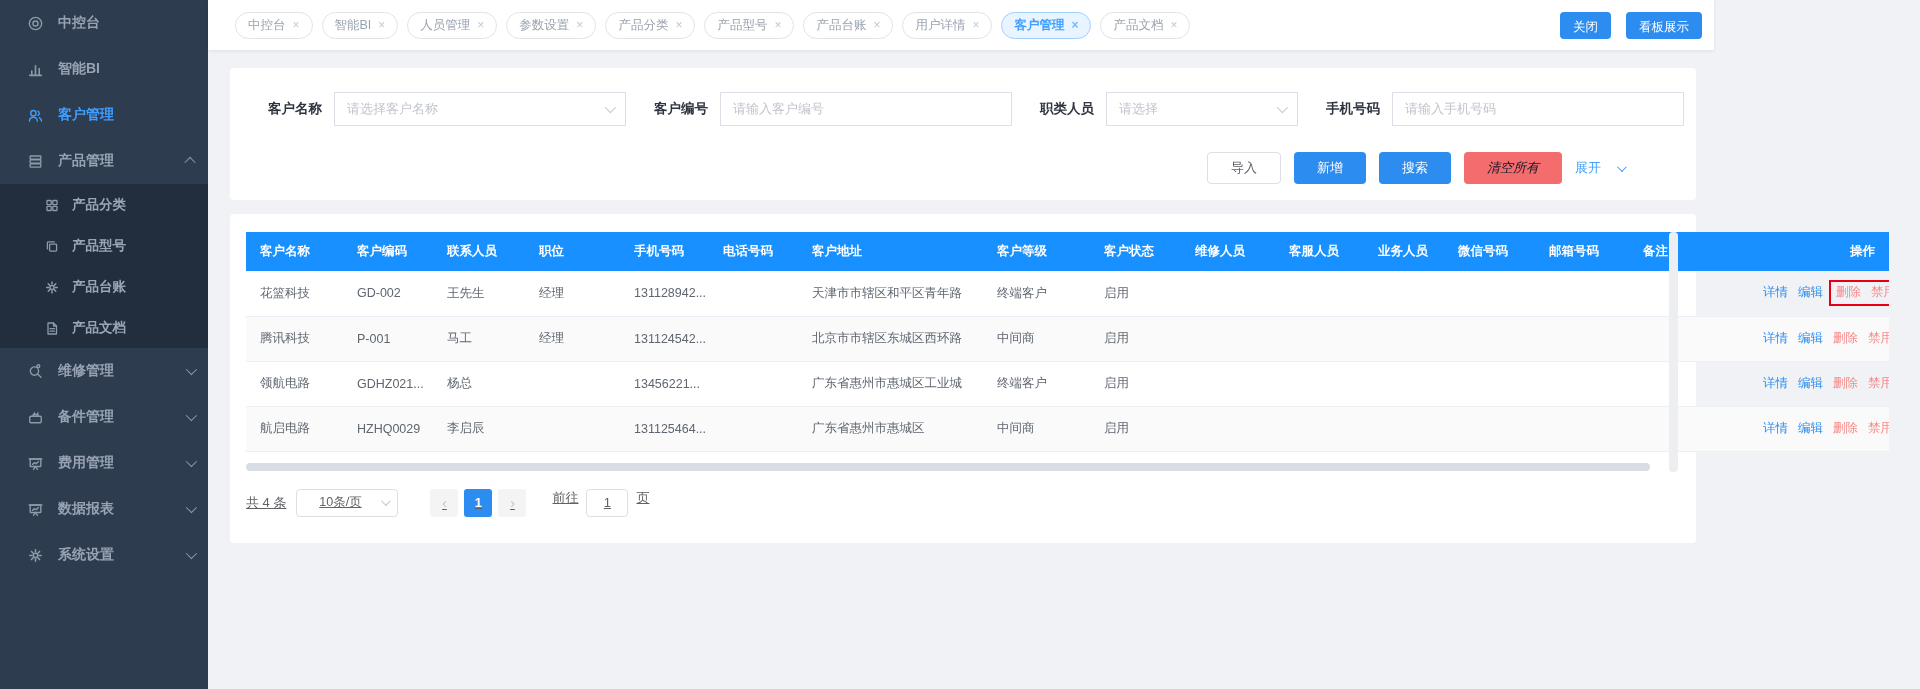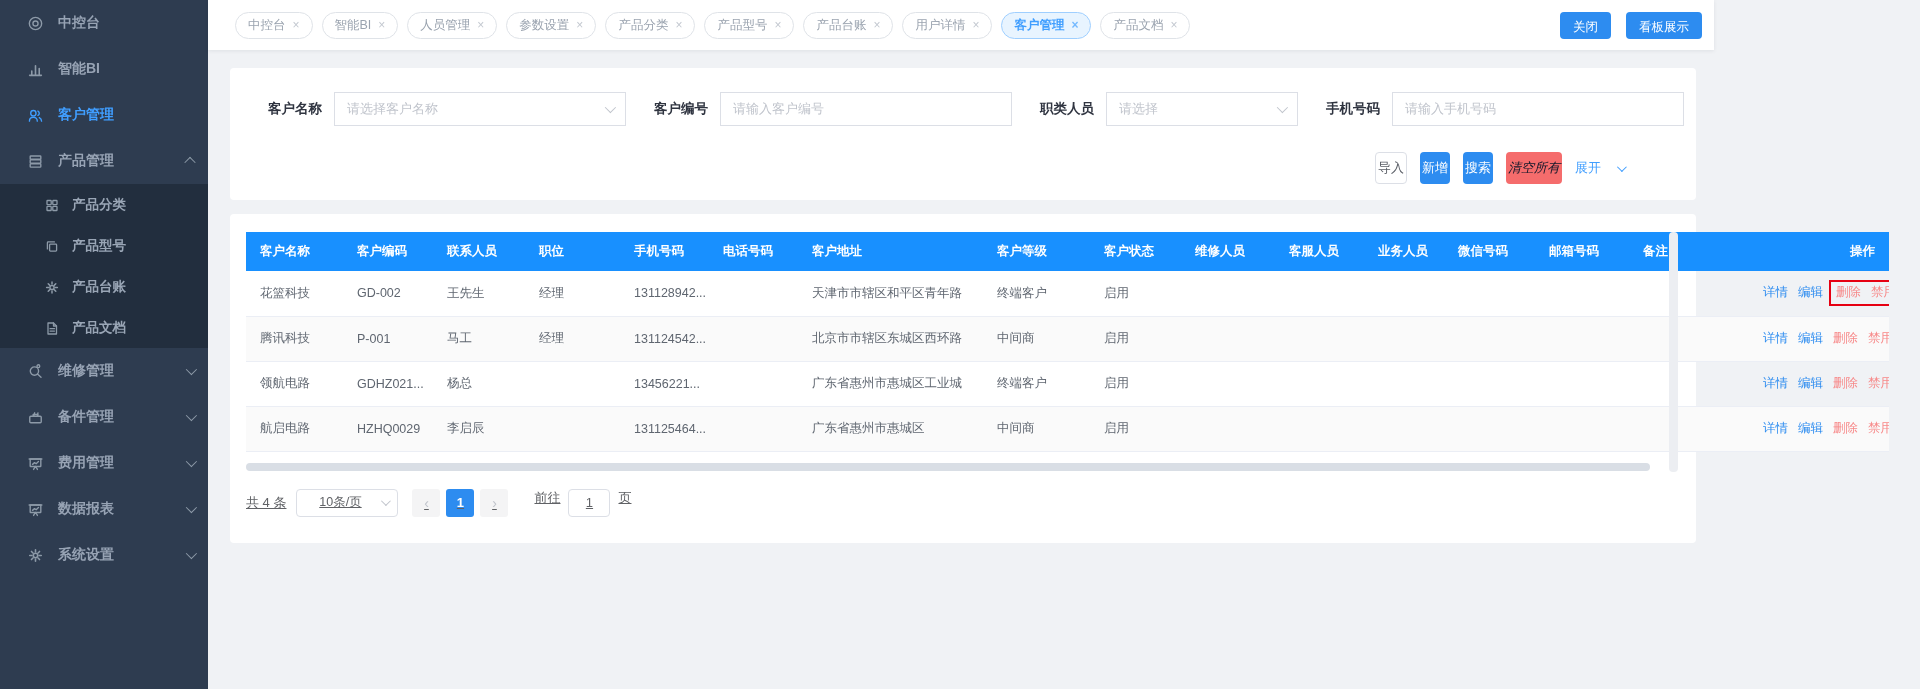--- a/index.html
+++ b/index.html
@@ -28,21 +28,21 @@
 
   
   .tabbar { height:50px; background:#fff; display:flex; align-items:center; padding:0 12px 0 27px; gap:9px;
             box-shadow:0 1px 4px rgba(0,21,41,.08); position:relative; z-index:2; }
   .tag { height:27px; display:inline-flex; align-items:center; gap:7px; padding:0 12px;
          border:1px solid #dfe3e8; border-radius:14px; background:#fff; color:#9aa3af; font-size:12.5px; cursor:pointer; white-space:nowrap; }
   .tag .x { font-size:12px; color:#c3c8d0; line-height:1; }
   .tag.active { background:#e8f4ff; border-color:#9fcfff; color:#409eff; font-weight:700; }
   .tag.active .x { color:#74b9ff; }
   .tabbar-actions { margin-left:auto; display:flex; gap:15px; }
-  .btn { height:32px; border:none; border-radius:4px; font-size:13px; padding:0 2px; cursor:pointer;
+  .btn { height:32px; border:none; border-radius:4px; font-size:13px; padding:0 23px; cursor:pointer;
          font-family:"Liberation Sans",sans-serif; white-space:nowrap; }
   .btn.primary { background:#2d8cf0; color:#fff; }
   .btn.danger  { background:#f56c6c; color:#0f172a;font-style:italic; }
   .btn.plain   { background:#fff; color:#5a5e66; border:1px solid #dcdfe6; }
   .tabbar-actions .btn { height:27px; padding:7px 13px; font-size:12.5px; }
 
   
   .card { background:#fff; border-radius:4px; margin:0 18px 0 22px; }
   .search-card { margin-top:18px; padding:24px 18px 16px 10px; }
   .filter-row { display:grid; grid-template-columns:repeat(4,1fr); align-items:center; }
@@ -75,21 +75,21 @@
   .red-box .lnk:first-child { margin-left:4px; }
   .vscroll { position:absolute; top:0; right:0; width:9px; height:calc(100% + 20px); background:#eceef2; border-radius:4px; }
   .hscroll { margin-top:11px; height:8px; width:calc(100% - 14px); }
   .hscroll .thumb { height:8px; width:99%; background:#d9dee5; border-radius:4px; }
 
   
   .pagination { margin-top:18px; display:flex; align-items:center; font-size:13px; color:#606266;text-decoration:underline; }
   .pg-total { margin-right:10px; }
   .pg-size { position:relative; width:102px; height:28px; border:1px solid #dcdfe6; border-radius:4px;
              display:flex; align-items:center; justify-content:center; font-size:12.5px; color:#606266;
-             padding-right:14px; cursor:pointer; margin-right:14px;text-align:right; }
+             padding-right:14px; cursor:pointer; margin-right:32px;text-align:right; }
   .pg-size .sel-chev { position:absolute; right:9px; width:7px; height:7px; border-right:1.4px solid #c0c4cc; border-bottom:1.4px solid #c0c4cc; transform:rotate(45deg) translateY(-2px); }
   .pg-btn { width:28px; height:28px; border-radius:3px; background:#f4f4f5; color:#c0c4cc;
             display:flex; align-items:center; justify-content:center; font-size:14px; cursor:pointer; margin-right:6px; border:none; }
   .pg-num { width:28px; height:28px; border-radius:3px; background:#2d8cf0; color:#fff; font-weight:700;
             display:flex; align-items:center; justify-content:center; font-size:13px; cursor:pointer; margin-right:6px; }
   .pg-goto { display:flex; gap:8px; margin-left:20px; }
   .pg-goto input { width:42px; height:28px; border:1px solid #dcdfe6; border-radius:4px; text-align:center;
                    font-size:13px; color:#606266; font-family:"Liberation Sans",sans-serif; }
 </style>
 </head>

